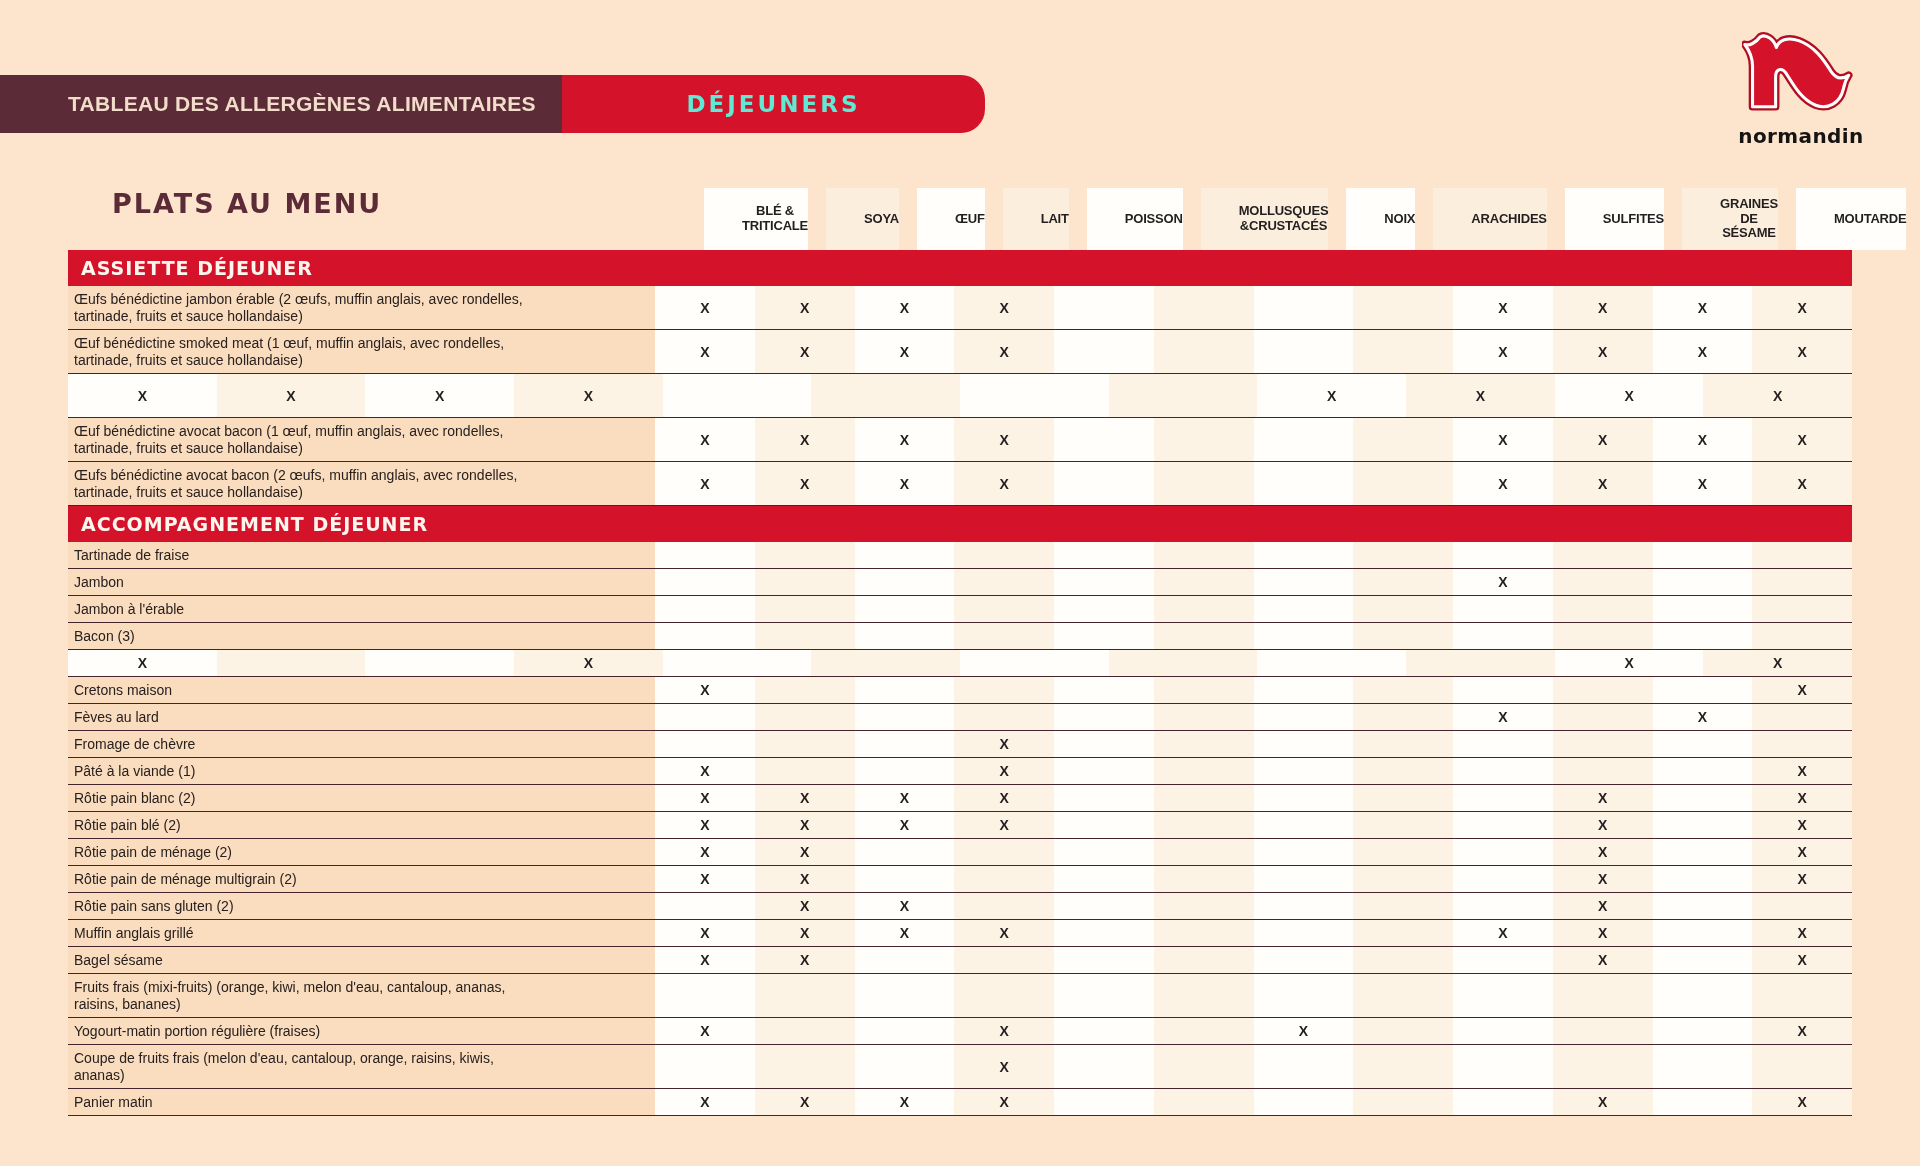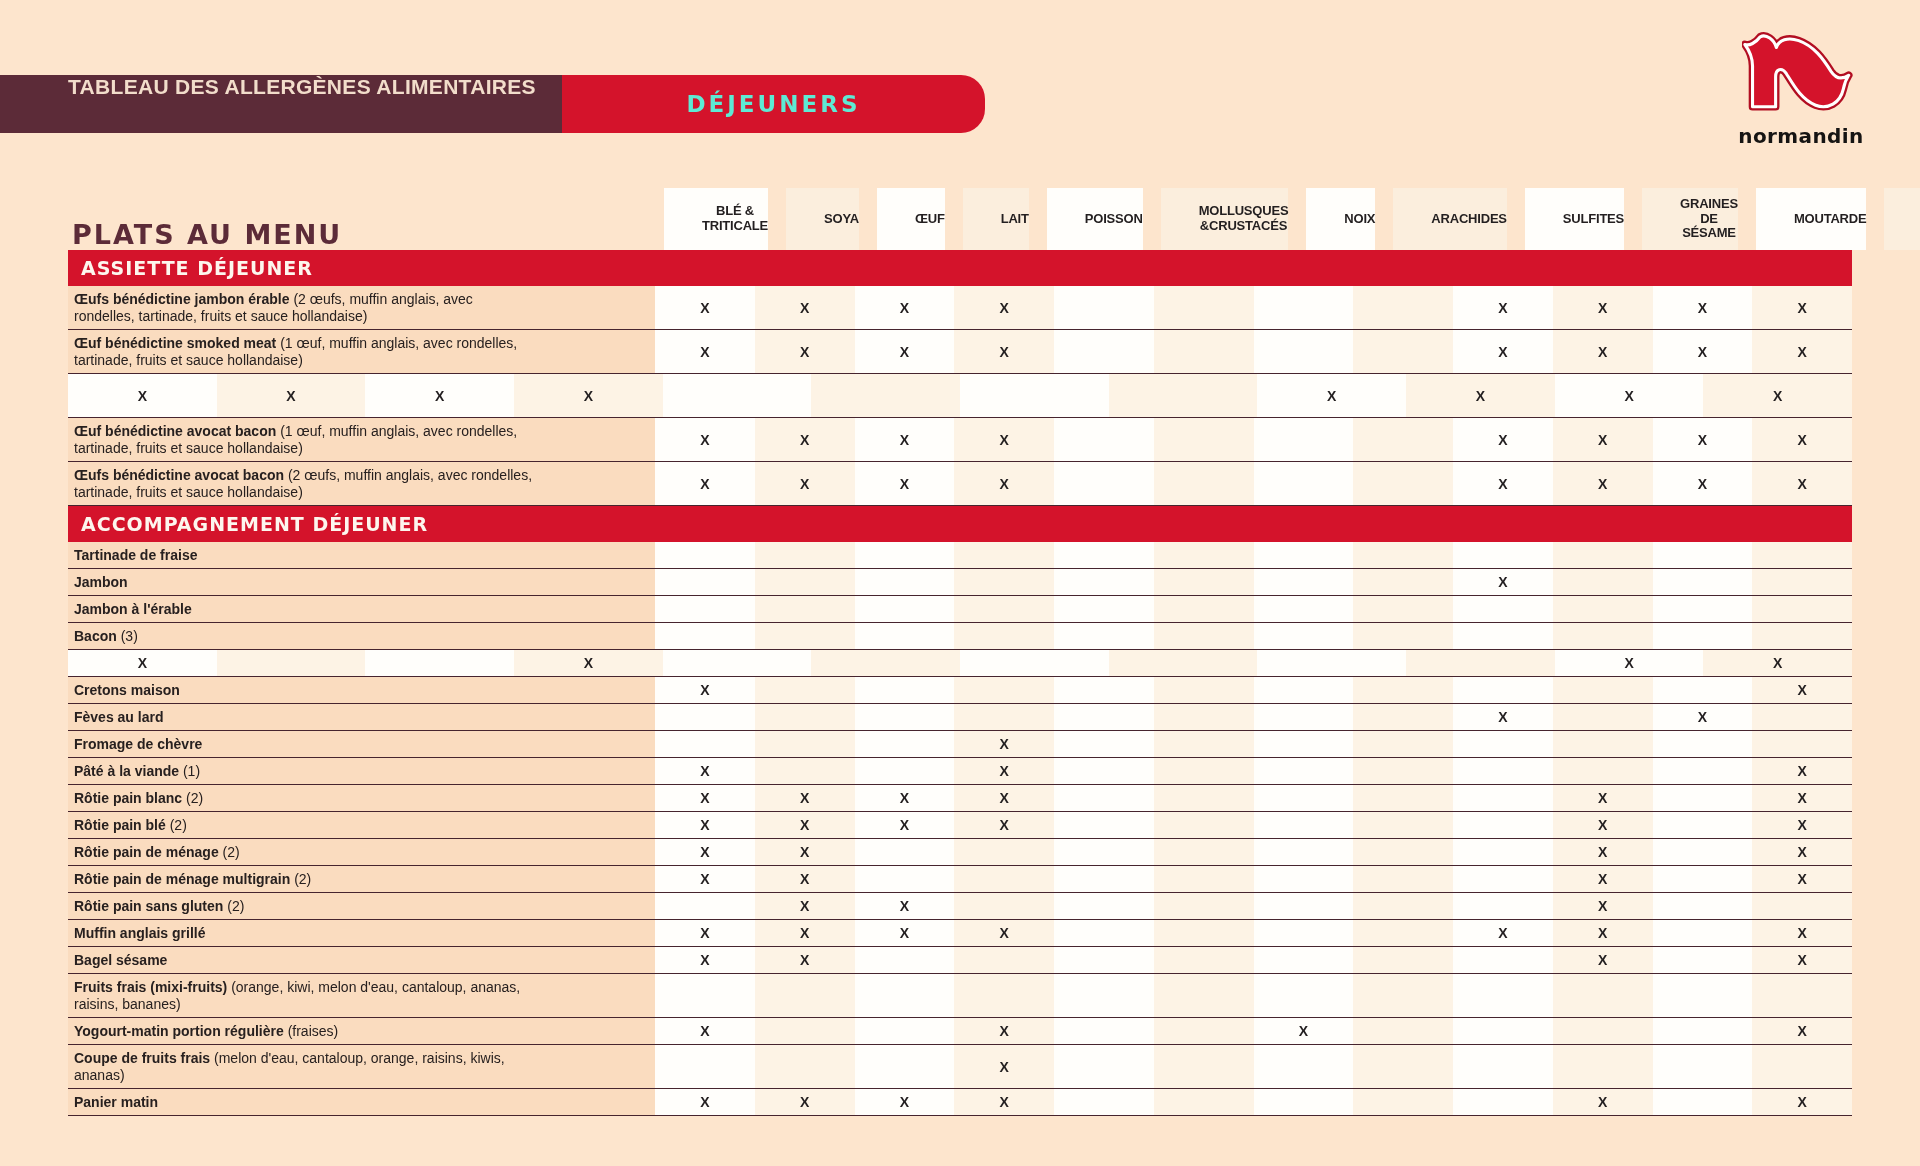--- a/index.html
+++ b/index.html
@@ -1,47 +1,47 @@
 <!DOCTYPE html>
 <html><head>
 <meta charset="utf-8">
 <style>
   html,body{margin:0;padding:0;}
   body{width:1920px;height:1166px;background:#fde5cd;font-family:"Liberation Sans",sans-serif;position:relative;overflow:hidden;}
   .abs{position:absolute;}
 
   
-  .topbar{left:0;top:75px;width:562px;height:58px;background:#5c2b38;display:flex;align-items:flex-start;}
+  .topbar{left:0;top:75px;width:562px;height:58px;background:#5c2b38;display:flex;align-items:center;}
   .topbar-title{color:#f2ddcb;font-weight:700;font-size:21px;letter-spacing:.3px;padding-left:68px;white-space:nowrap;font-family:"Liberation Sans",sans-serif;}
   .tab{left:562px;top:75px;width:423px;height:58px;background:#d4132b;border-radius:0 24px 24px 0;display:flex;align-items:center;justify-content:center;}
   .tab-label{color:#5eead4;font-weight:800;font-size:23px;letter-spacing:3px;font-family:"DejaVu Sans",sans-serif;}
 
   
   .logo{left:1733px;top:26px;width:136px;text-align:center;}
   .logo svg{display:block;margin:0 auto;}
   .logo-word{font-family:"DejaVu Sans",sans-serif;font-weight:700;font-size:20px;color:#161413;letter-spacing:.4px;margin-top:-2px;}
 
   
   .table{left:68px;top:188px;width:1784px;}
   .thead{display:flex;height:62px;}
-  .label-col{width:587px;flex:0 0 587px;display:flex;align-items:flex-end;}
+  .label-col{width:587px;flex:0 0 587px;display:flex;align-items:flex-start;margin-left:40px;}
   .plats-title{color:#5c2b38;font-family:"DejaVu Sans",sans-serif;font-weight:800;font-size:27px;letter-spacing:2px;padding-left:4px;white-space:nowrap;}
   .col-head{flex:1 1 0;display:flex;align-items:center;justify-content:center;padding:0;}
   .col-head .inner{width:100%;height:100%;margin:0 9px;display:flex;align-items:center;justify-content:center;text-align:center;font-weight:700;font-size:13px;line-height:1.15;color:#231f20;white-space:pre-line;letter-spacing:-.2px;padding-left:38px;}
   .col-head.c-odd .inner{background:#fffefb;}
   .col-head.c-even .inner{background:#fbeedd;}
 
   .band{height:36px;background:#d4132b;display:flex;align-items:center;}
   .band-label{color:#fdf6ee;font-family:"DejaVu Sans",sans-serif;font-weight:800;font-size:19px;letter-spacing:1px;padding-left:13px;white-space:nowrap;}
 
   .trow{display:flex;height:26px;border-bottom:1px solid #46242e;}
   .trow.tall{height:43px;}
   .rlabel{width:587px;flex:0 0 587px;background:#fadcbf;display:flex;align-items:center;padding-left:6px;box-sizing:border-box;}
   .rlabel .txt{font-size:14px;line-height:17px;color:#27201f;max-width:460px;}
-  .rlabel b{font-weight:700;}
+  .rlabel b{font-weight:400;}
   .mcell{flex:1 1 0;display:flex;align-items:center;justify-content:center;font-weight:700;font-size:14px;color:#231f20;font-family:"Liberation Sans",sans-serif;}
   .mcell.c-odd{background:#fffefb;}
   .mcell.c-even{background:#fdf3e5;}
 </style>
 </head>
 <body>
 
 <div class="abs topbar">
   <div class="topbar-title">TABLEAU DES ALLERGÈNES ALIMENTAIRES</div>
 </div>

